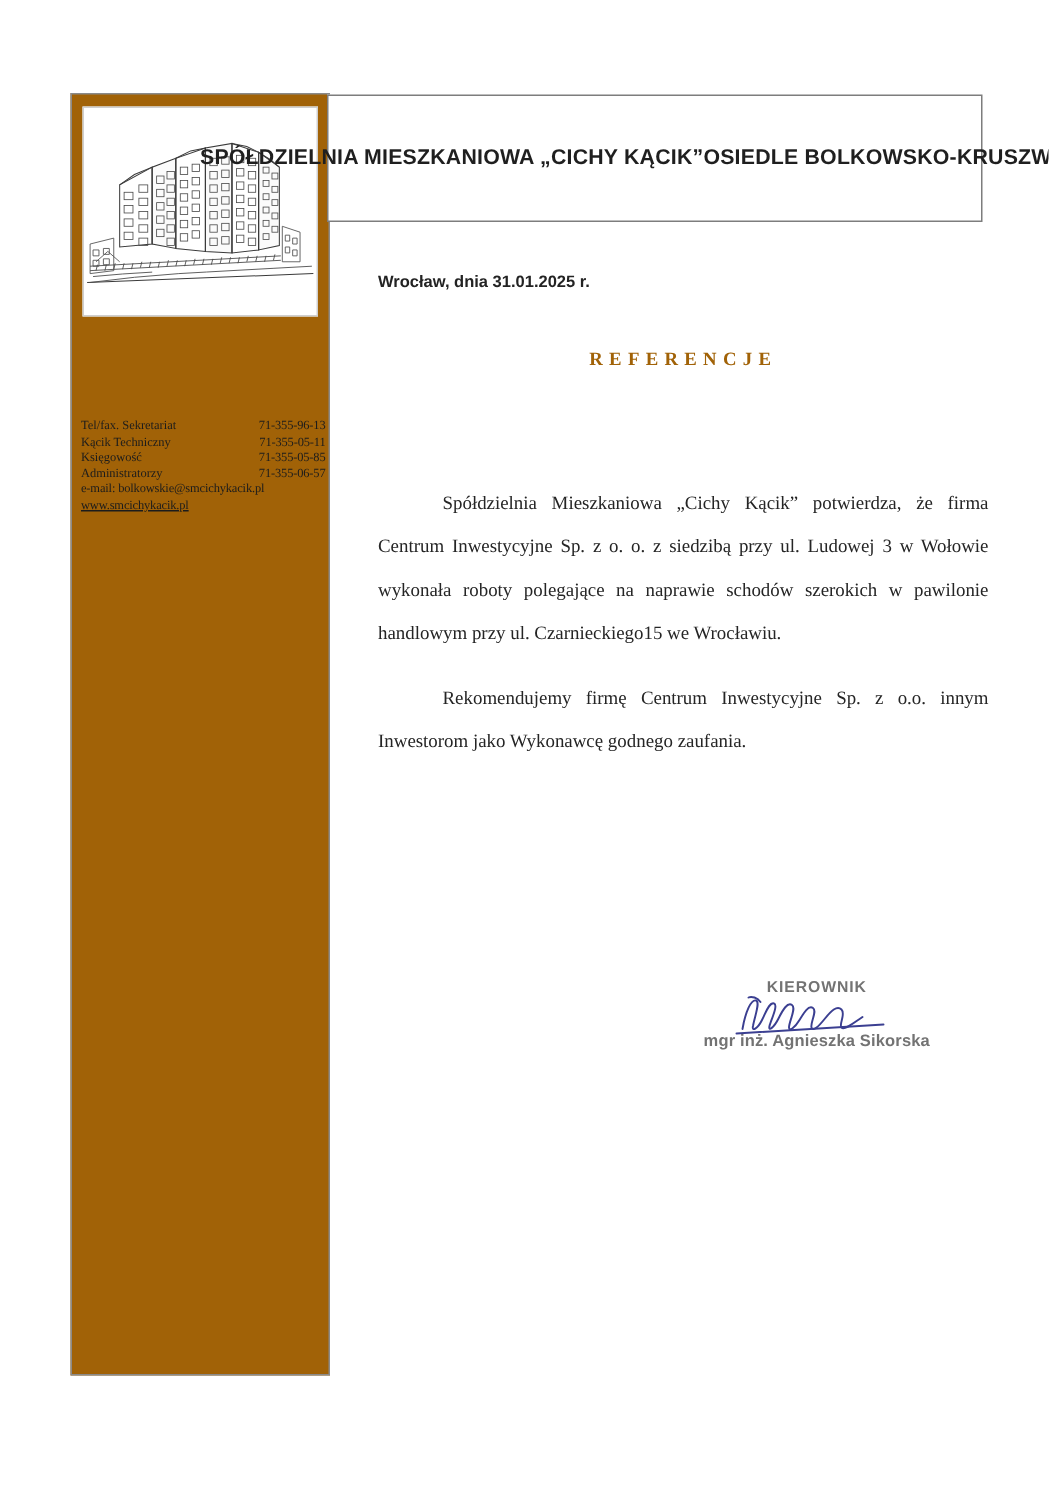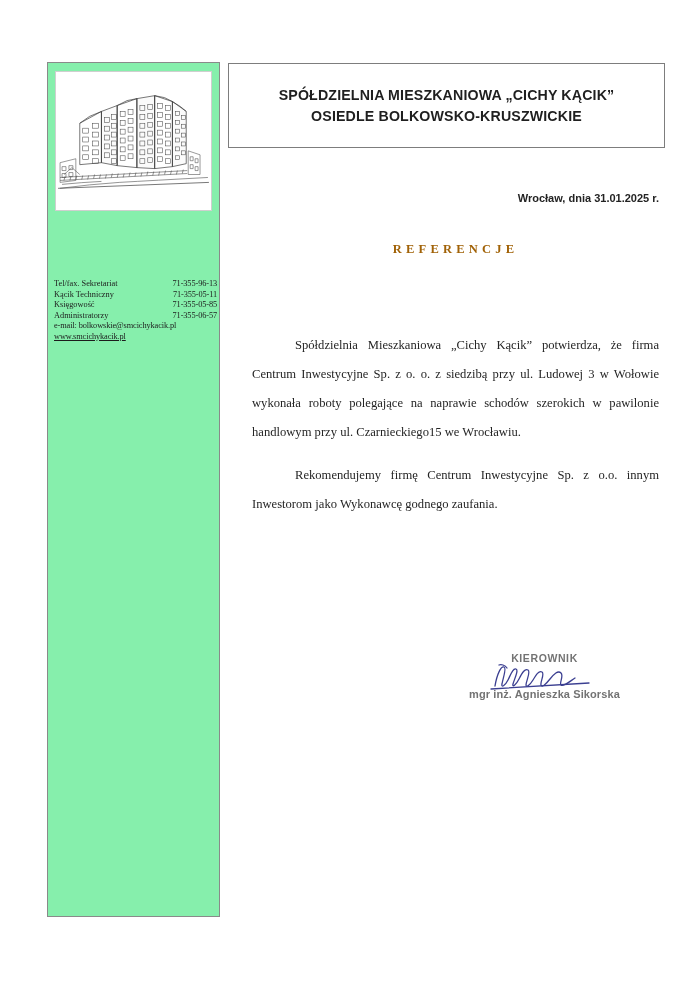--- a/index.html
+++ b/index.html
@@ -25,21 +25,21 @@
 
   
   #sidebar {
     position: absolute;
     left: 47px;
     top: 62px;
     width: 173px;
     height: 855px;
     border: 1.5px solid #8a8a8a;
     box-sizing: border-box;
-    background: #86efac;
+    background: #a16207;
   }
 
   #logo-frame {
     position: absolute;
     left: 7px;
     top: 8px;
     width: 157px;
     height: 140px;
     border: 1px solid #cfcfcf;
     box-sizing: border-box;
@@ -70,29 +70,29 @@
     letter-spacing: -0.1px;
   }
   .contact-link {
     text-decoration: underline;
     color: #1c1c1c;
   }
 
   
   #header-box {
     position: absolute;
-    left: 228px;
+    left: 218px;
     top: 63px;
     width: 437px;
     height: 85px;
     border: 1.6px solid #7d7d7d;
     box-sizing: border-box;
     background: #ffffff;
     display: flex;
-    flex-direction: column;
+    flex-direction: row;
     align-items: center;
     justify-content: center;
   }
   .header-line {
     font-family: "Liberation Sans", "DejaVu Sans", sans-serif;
     font-weight: bold;
     font-size: 14.2px;
     letter-spacing: 0.15px;
     line-height: 21px;
     color: #1f1f1f;
@@ -105,23 +105,22 @@
     position: absolute;
     left: 252px;
     top: 170px;
     width: 407px;
   }
 
   #date-line {
     font-family: "Liberation Sans", "DejaVu Sans", sans-serif;
     font-weight: bold;
     font-size: 11px;
-    text-align: right;
     color: #232323;
-    margin-top: 22px;
+    margin-top: 12px;
   }
 
   #doc-title {
     margin-top: 38px;
     text-align: center;
     font-family: "Liberation Serif", "DejaVu Serif", serif;
     font-weight: bold;
     font-size: 12.5px;
     letter-spacing: 4.2px;
     color: #a16207;

